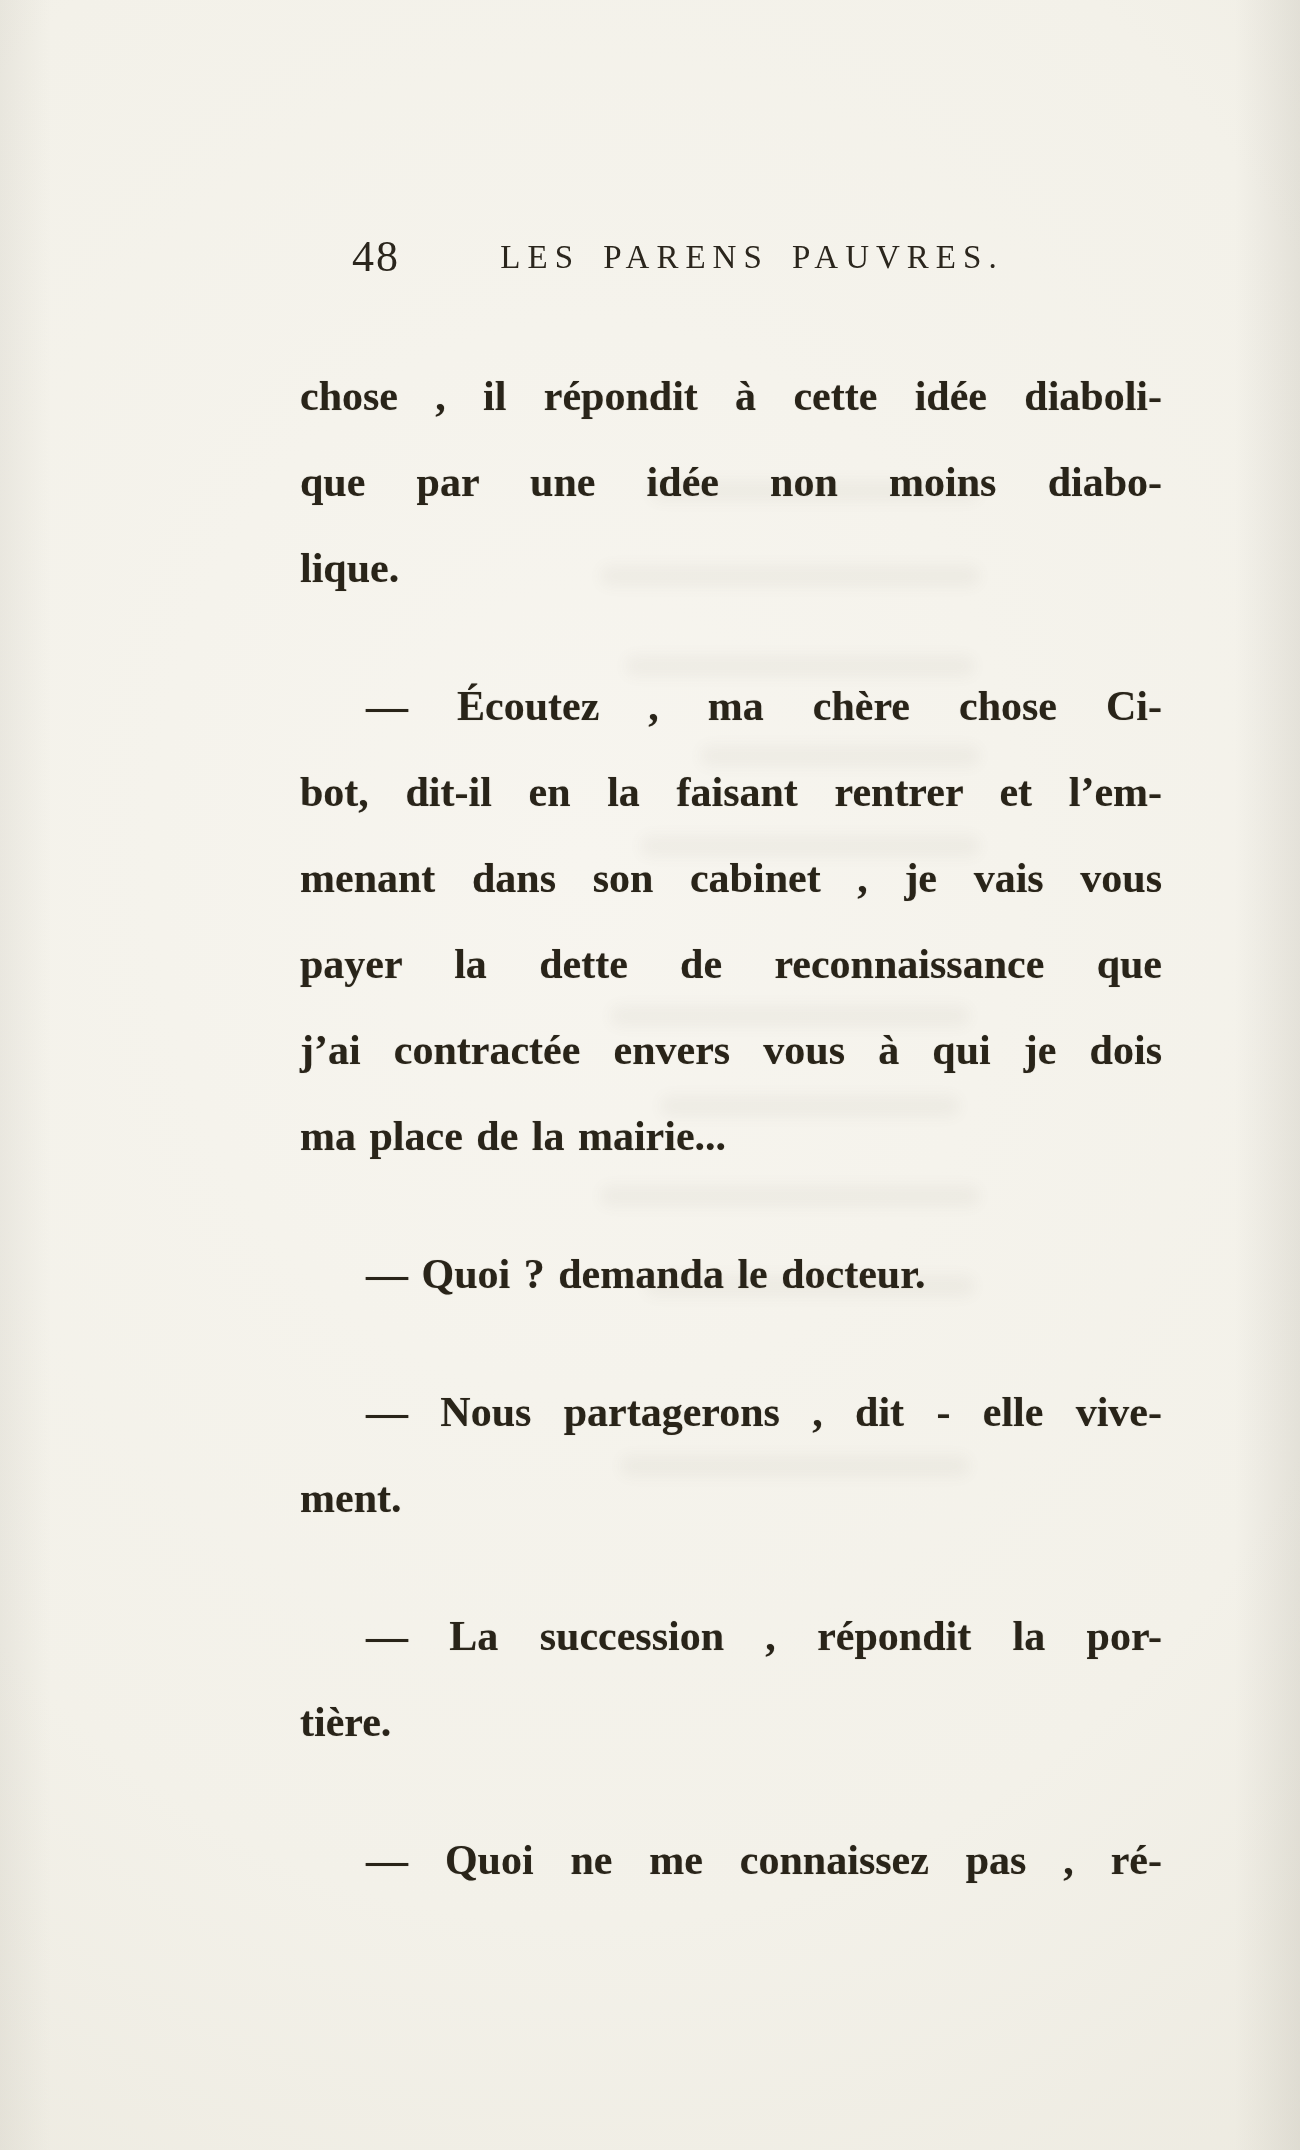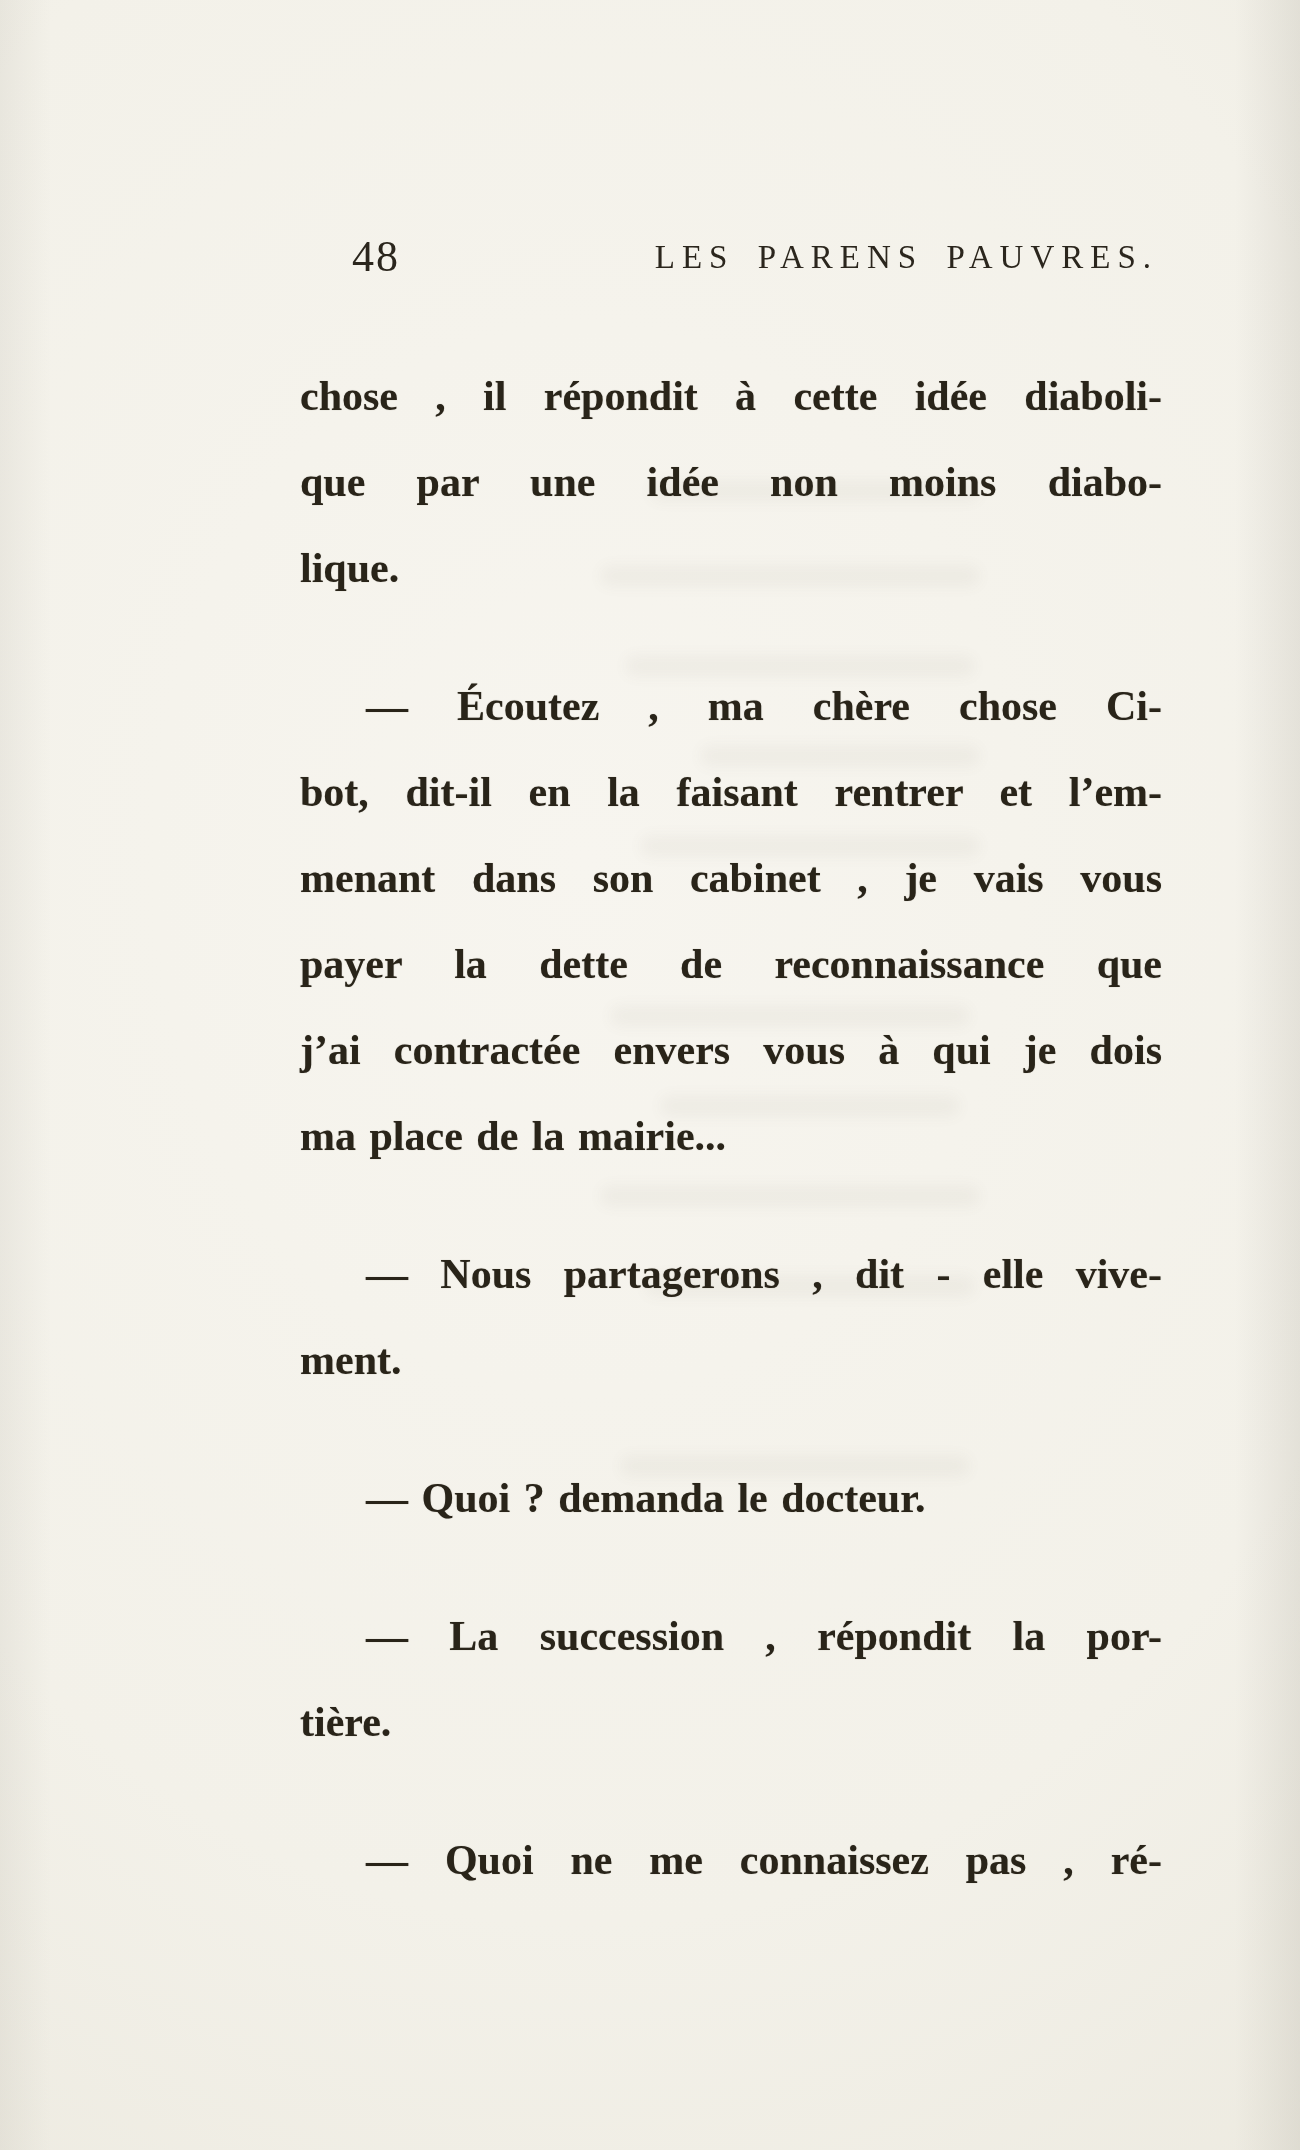--- a/index.html
+++ b/index.html
@@ -48,21 +48,21 @@
     left: 6px;
     top: 6px;
     font-size: 44px;
     letter-spacing: 2px;
   }
   .running-title {
     position: absolute;
     left: 0;
     right: 4px;
     top: 14px;
-    text-align: right;
+    text-align: center;
     font-size: 33px;
     letter-spacing: 7px;
     word-spacing: 8px;
   }
   .para {
     margin: 0 0 52px 0;
     font-weight: bold;
   }
   .line {
     font-size: 42px;
@@ -117,26 +117,26 @@
     <div class="para">
       <div class="line just indent">— Écoutez , ma chère chose Ci-</div>
       <div class="line just">bot, dit-il en la faisant rentrer et l’em-</div>
       <div class="line just">menant dans son cabinet , je vais vous</div>
       <div class="line just">payer la dette de reconnaissance que</div>
       <div class="line just">j’ai contractée envers vous à qui je dois</div>
       <div class="line last">ma place de la mairie...</div>
     </div>
 
     <div class="para">
-      <div class="line just indent">— Nous partagerons , dit - elle vive-</div>
-      <div class="line last">ment.</div>
+      <div class="line last indent">— Quoi ? demanda le docteur.</div>
     </div>
 
     <div class="para">
-      <div class="line last indent">— Quoi ? demanda le docteur.</div>
+      <div class="line just indent">— Nous partagerons , dit - elle vive-</div>
+      <div class="line last">ment.</div>
     </div>
 
     <div class="para">
       <div class="line just indent">— La succession , répondit la por-</div>
       <div class="line last">tière.</div>
     </div>
 
     <div class="para">
       <div class="line just indent">— Quoi ne me connaissez pas , ré-</div>
     </div>

